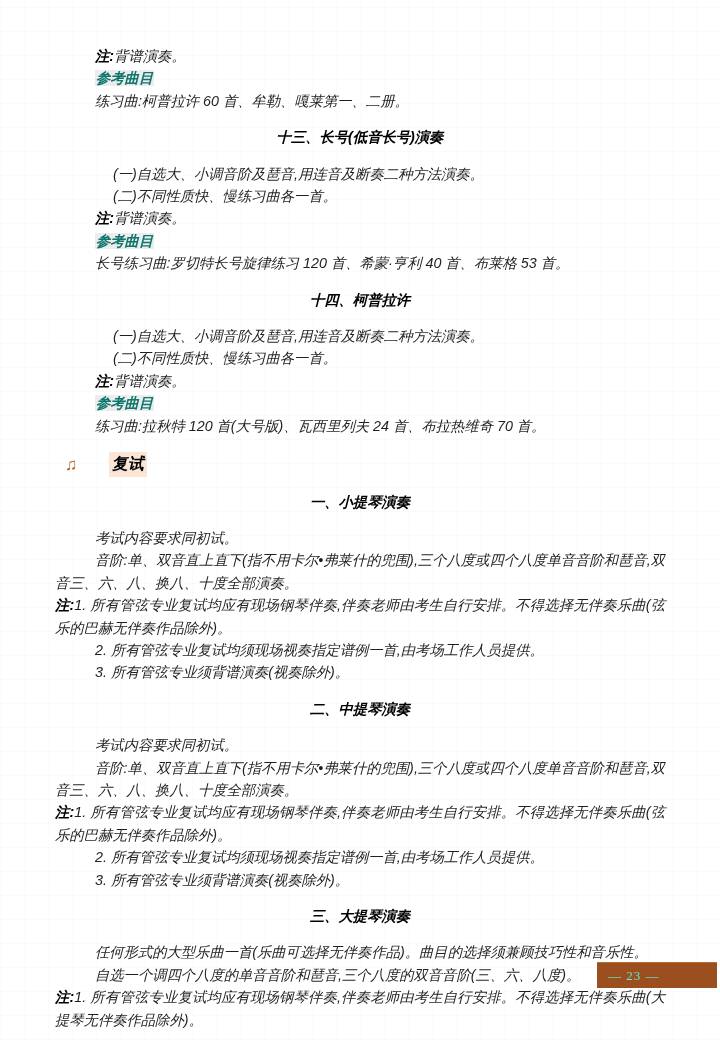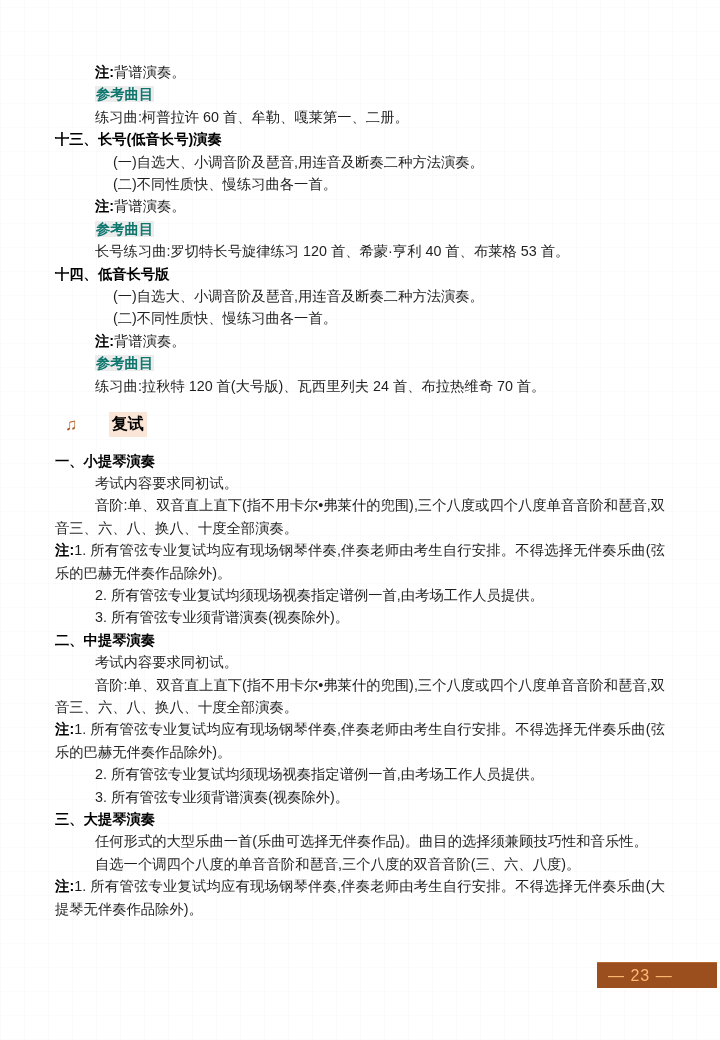--- a/index.html
+++ b/index.html
@@ -13,30 +13,31 @@
   }
   .page{
     position:absolute;inset:0;
     background:
       repeating-linear-gradient(0deg,rgba(0,0,0,0.016) 0 1px,transparent 1px 24px),
       repeating-linear-gradient(90deg,rgba(0,0,0,0.016) 0 1px,transparent 1px 24px),
       #ffffff;
   }
   .content{
     position:absolute;
-    left:55px;top:61px;
+    left:55px;top:45px;
     width:610px;
     font-size:14.3px;
     line-height:22.4px;
+    font-style:italic;
   }
   .p{margin:0;text-align:justify;}
   .ind{text-indent:40px;}
   .ind2{text-indent:58px;}
   .b{font-weight:bold;color:#000;}
-  .h{font-weight:bold;color:#000;margin:0;text-align:left;}
+  .h{font-weight:bold;color:#000;margin:14px;text-align:center;}
   .chip-grey{background:#ececec;font-weight:bold;color:#0f766e;padding:0 1px;}
   .section-h{
     margin:15px 0 13px 10px;
     font-size:16px;
     font-weight:bold;
     color:#000;
     text-align:left;
     display:flex;align-items:center;
   }
   .note-icon{
@@ -46,46 +47,47 @@
     margin-right:15px;
     line-height:1;
   }
   .chip-peach{background:#fbe5d6;padding:1px 3px;margin-left:16px;}
   .pagebox{
     position:absolute;
     right:3px;bottom:52px;
     width:120px;height:26px;
     background:#9c4f1e;
     border-top:1px solid #b96a30;
-    color:#fdba74;
-    font-size:16px;
+    color:#5eead4;
+    font-size:13px;
     line-height:25px;
     padding-left:11px;
     box-sizing:border-box;
     letter-spacing:1px;
+    font-family:Liberation Serif, serif;
   }
 </style>
 </head>
 <body>
 
 <div class="page">
   <div class="content">
 
     <p class="p ind"><span class="b">注:</span><span>背谱演奏。</span></p>
     <p class="p ind"><span class="chip-grey">参考曲目</span></p>
     <p class="p ind">练习曲:柯普拉许 60 首、牟勒、嘎莱第一、二册。</p>
 
     <p class="p h">十三、长号(低音长号)演奏</p>
     <p class="p ind2">(一)自选大、小调音阶及琶音,用连音及断奏二种方法演奏。</p>
     <p class="p ind2">(二)不同性质快、慢练习曲各一首。</p>
     <p class="p ind"><span class="b">注:</span><span>背谱演奏。</span></p>
     <p class="p ind"><span class="chip-grey">参考曲目</span></p>
     <p class="p ind">长号练习曲:罗切特长号旋律练习 120 首、希蒙·亨利 40 首、布莱格 53 首。</p>
 
-    <p class="p h">十四、低音长号版</p>
+    <p class="p h">十四、柯普拉许</p>
     <p class="p ind2">(一)自选大、小调音阶及琶音,用连音及断奏二种方法演奏。</p>
     <p class="p ind2">(二)不同性质快、慢练习曲各一首。</p>
     <p class="p ind"><span class="b">注:</span><span>背谱演奏。</span></p>
     <p class="p ind"><span class="chip-grey">参考曲目</span></p>
     <p class="p ind">练习曲:拉秋特 120 首(大号版)、瓦西里列夫 24 首、布拉热维奇 70 首。</p>
 
     <div class="section-h">
       <span class="note-icon">♫</span>
       <span class="chip-peach">复试</span>
     </div>

